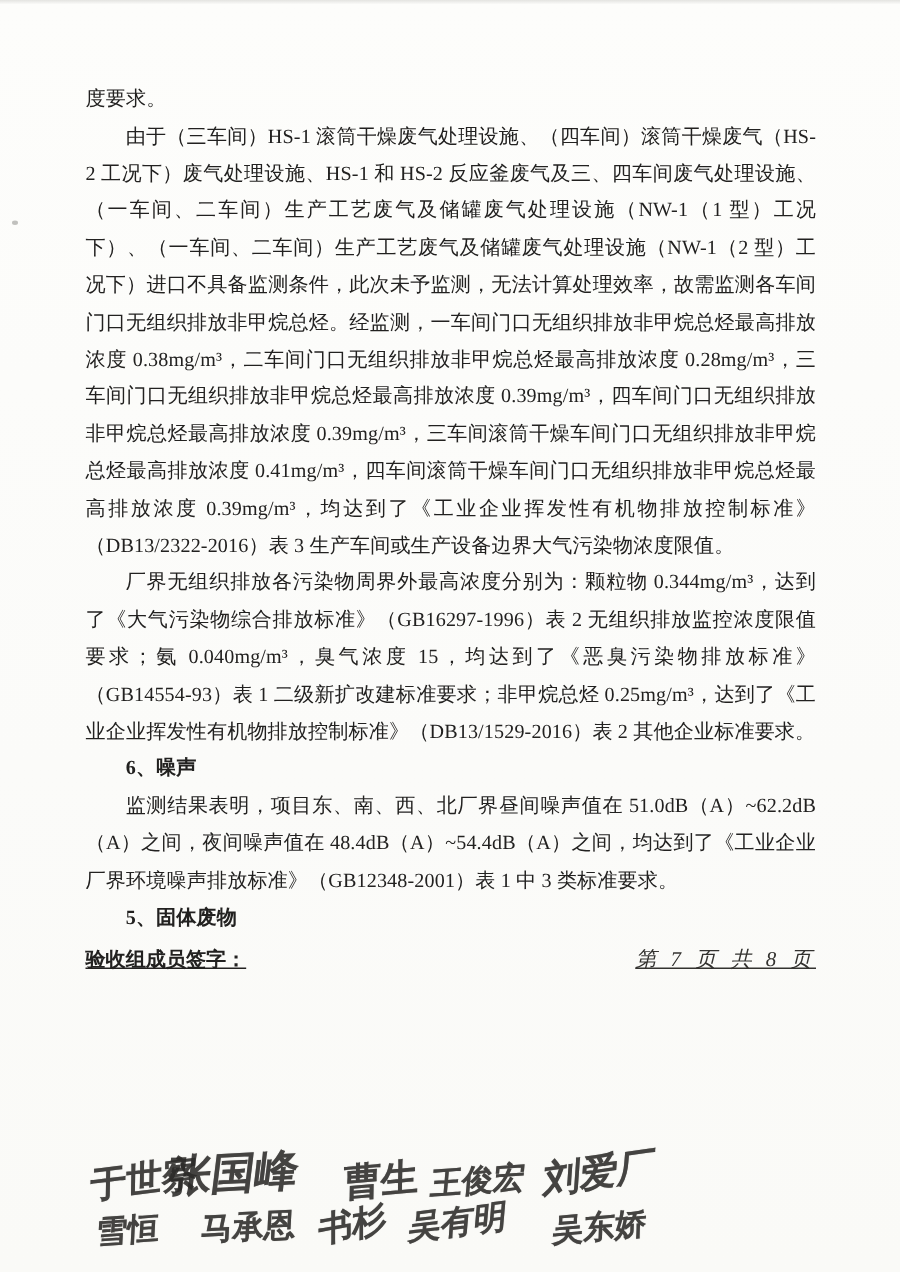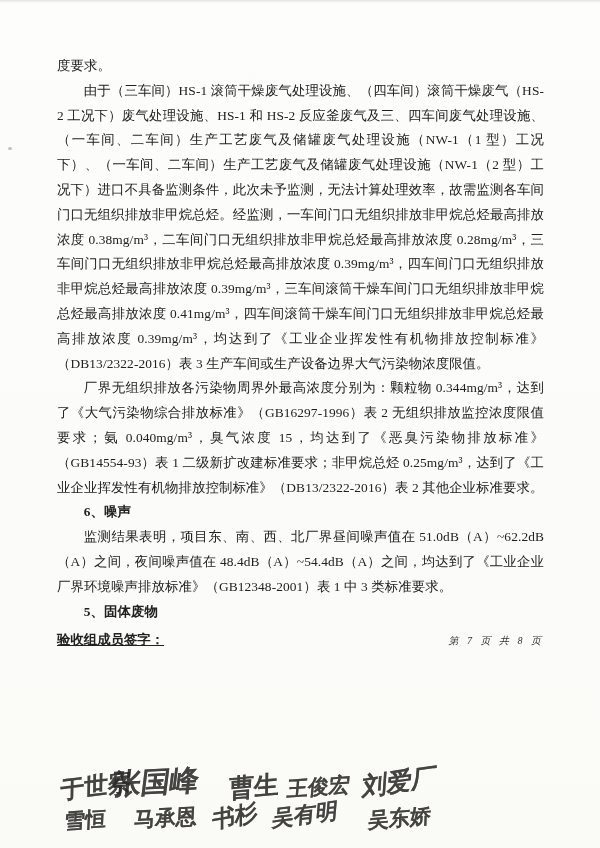--- a/index.html
+++ b/index.html
@@ -45,24 +45,25 @@
     align-items: baseline;
     margin-top: 7px;
   }
   .sign-label {
     font-size: 13.4px;
     font-weight: bold;
     color: #222120;
     text-decoration: underline;
   }
   .page-number {
-    font-size: 10px;
+    font-size: 14px;
     font-style: italic;
     letter-spacing: 3px;
     color: #33322f;
+    text-decoration: underline;
   }
   
   .signatures { position: absolute; left: 0; top: 0; width: 600px; height: 848px; pointer-events: none; }
   .sig {
     position: absolute;
     font-family: "Liberation Serif", "DejaVu Serif", serif;
     font-weight: 600;
     color: #2b2a28;
     opacity: 0.88;
     white-space: nowrap;
@@ -82,21 +83,21 @@
 </head>
 <body>
 
 <div class="scan-edge"></div>
 <div class="scan-speck"></div>
 
 <div class="page">
   <div class="body-text">
     <p class="para">度要求。</p>
     <p class="para indent">由于（三车间）HS-1 滚筒干燥废气处理设施、（四车间）滚筒干燥废气（HS-2 工况下）废气处理设施、HS-1 和 HS-2 反应釜废气及三、四车间废气处理设施、（一车间、二车间）生产工艺废气及储罐废气处理设施（NW-1（1 型）工况下）、（一车间、二车间）生产工艺废气及储罐废气处理设施（NW-1（2 型）工况下）进口不具备监测条件，此次未予监测，无法计算处理效率，故需监测各车间门口无组织排放非甲烷总烃。经监测，一车间门口无组织排放非甲烷总烃最高排放浓度 0.38mg/m³，二车间门口无组织排放非甲烷总烃最高排放浓度 0.28mg/m³，三车间门口无组织排放非甲烷总烃最高排放浓度 0.39mg/m³，四车间门口无组织排放非甲烷总烃最高排放浓度 0.39mg/m³，三车间滚筒干燥车间门口无组织排放非甲烷总烃最高排放浓度 0.41mg/m³，四车间滚筒干燥车间门口无组织排放非甲烷总烃最高排放浓度 0.39mg/m³，均达到了《工业企业挥发性有机物排放控制标准》（DB13/2322-2016）表 3 生产车间或生产设备边界大气污染物浓度限值。</p>
-    <p class="para indent">厂界无组织排放各污染物周界外最高浓度分别为：颗粒物 0.344mg/m³，达到了《大气污染物综合排放标准》（GB16297-1996）表 2 无组织排放监控浓度限值要求；氨 0.040mg/m³，臭气浓度 15，均达到了《恶臭污染物排放标准》（GB14554-93）表 1 二级新扩改建标准要求；非甲烷总烃 0.25mg/m³，达到了《工业企业挥发性有机物排放控制标准》（DB13/2322-2016）表 2 其他企业标准要求。</p>
+    <p class="para indent">厂界无组织排放各污染物周界外最高浓度分别为：颗粒物 0.344mg/m³，达到了《大气污染物综合排放标准》（GB16297-1996）表 2 无组织排放监控浓度限值要求；氨 0.040mg/m³，臭气浓度 15，均达到了《恶臭污染物排放标准》（GB14554-93）表 1 二级新扩改建标准要求；非甲烷总烃 0.25mg/m³，达到了《工业企业挥发性有机物排放控制标准》（DB13/1529-2016）表 2 其他企业标准要求。</p>
     <p class="heading">6、噪声</p>
     <p class="para indent">监测结果表明，项目东、南、西、北厂界昼间噪声值在 51.0dB（A）~62.2dB（A）之间，夜间噪声值在 48.4dB（A）~54.4dB（A）之间，均达到了《工业企业厂界环境噪声排放标准》（GB12348-2001）表 1 中 3 类标准要求。</p>
     <p class="heading">5、固体废物</p>
   </div>
 
   <div class="footer-row">
     <span class="sign-label">验收组成员签字：</span>
     <span class="page-number">第 7 页 共 8 页</span>
   </div>
 </div>

